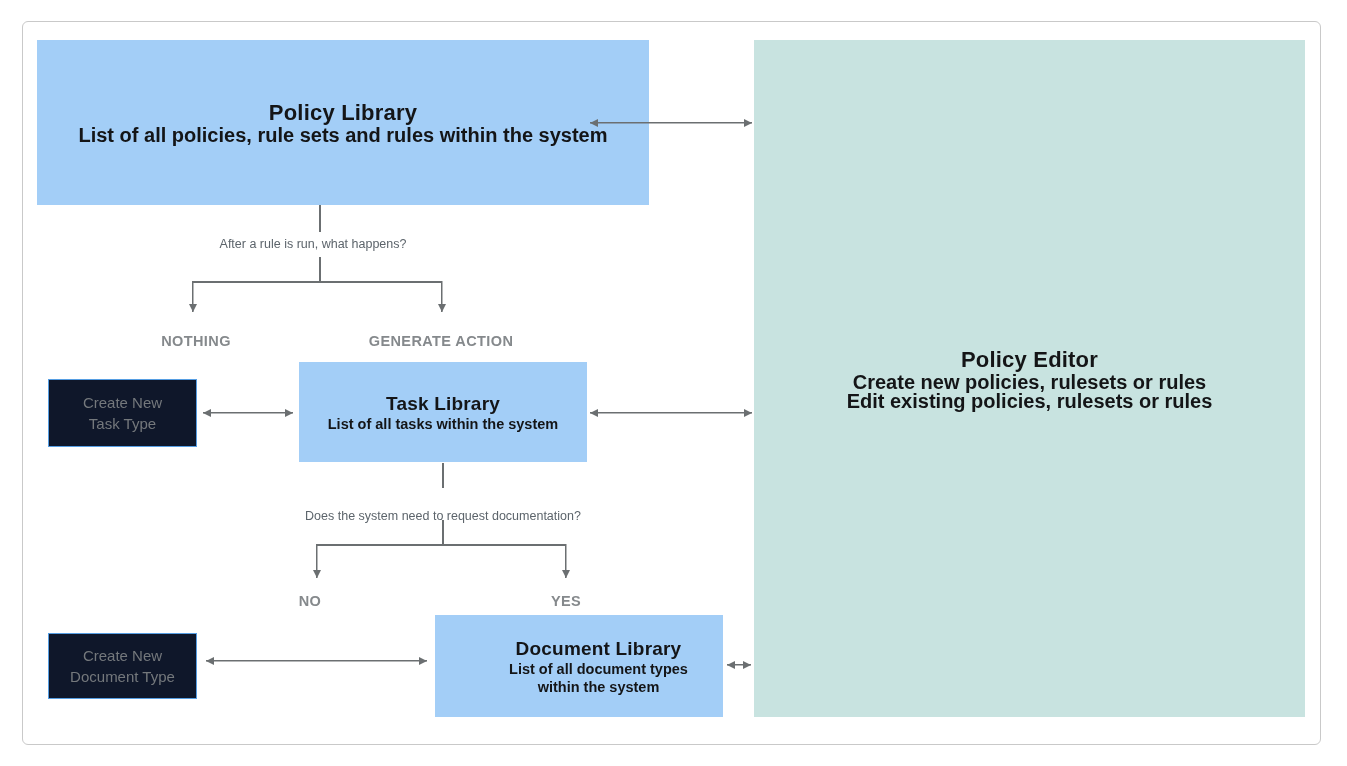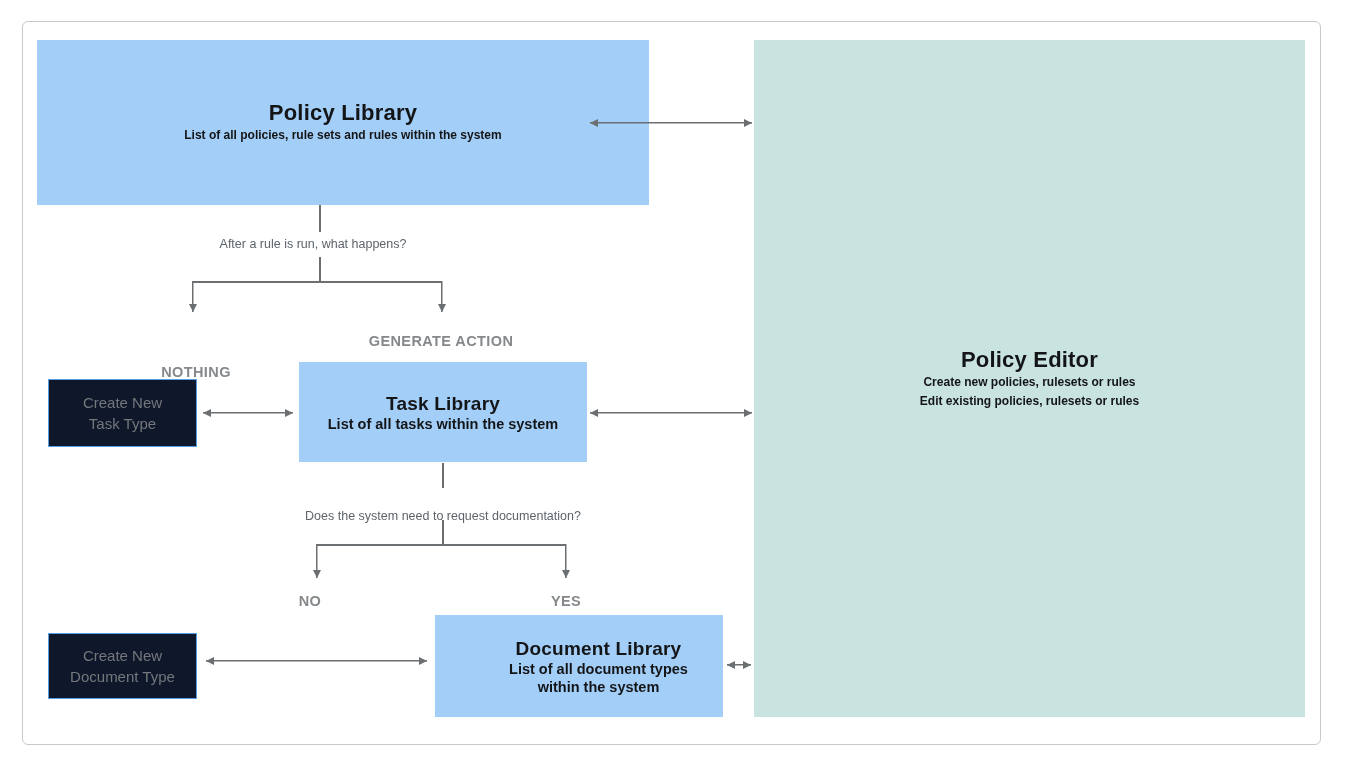--- a/index.html
+++ b/index.html
@@ -25,21 +25,21 @@
   .node{
     position:absolute;display:flex;flex-direction:column;align-items:center;justify-content:center;
     text-align:center;box-sizing:border-box;color:var(--ink);
   }
   .blue{background:var(--blue);}
   .teal{background:var(--teal);}
   .node .title{font-weight:bold;}
   .title-lg{font-size:22px;line-height:26px;letter-spacing:.2px;}
   .title-md{font-size:19px;line-height:23px;letter-spacing:.2px;}
   .sub{font-weight:bold;}
-  .sub-lg{font-size:12px;line-height:19px;}
+  .sub-lg{font-size:20px;line-height:19px;}
   .sub-md{font-size:14.5px;line-height:18px;}
   .create-box{
     position:absolute;display:flex;flex-direction:column;align-items:center;justify-content:center;
     background:#0f172a;border:1.5px solid var(--create-border);box-sizing:border-box;
     color:var(--create-text);font-size:15px;line-height:21px;text-align:center;
   }
   .hline{position:absolute;height:1.5px;background:var(--line);}
   .vline{position:absolute;width:1.5px;background:var(--line);}
   .harrow{
     position:absolute;height:9px;
@@ -110,21 +110,21 @@
   </div>
 
   <div class="harrow" style="left:590px;top:118px;width:162px;"></div>
 
   <div class="vline" style="left:319px;top:205px;height:27px;"></div>
   <div class="qtext" style="left:313px;top:237px;">After a rule is run, what happens?</div>
   <div class="vline" style="left:319px;top:257px;height:25px;"></div>
   <div class="hline" style="left:192px;top:281px;width:250px;"></div>
   <div class="varrow" style="left:188px;top:281px;height:31px;"></div>
   <div class="varrow" style="left:437px;top:281px;height:31px;"></div>
-  <div class="branch-label" style="left:196px;top:333px;margin-top:31px;">NOTHING</div>
+  <div class="branch-label" style="left:196px;top:333px;">NOTHING</div>
   <div class="branch-label" style="left:441px;top:333px;">GENERATE ACTION</div>
 
   <div class="harrow" style="left:203px;top:408px;width:90px;"></div>
 
   <div class="harrow" style="left:590px;top:408px;width:162px;"></div>
 
   <div class="vline" style="left:442px;top:463px;height:25px;"></div>
   <div class="qtext" style="left:443px;top:501px;margin-top:8px;">Does the system need to request documentation?</div>
   <div class="vline" style="left:442px;top:520px;height:24px;"></div>
   <div class="hline" style="left:316px;top:544px;width:250px;"></div>

